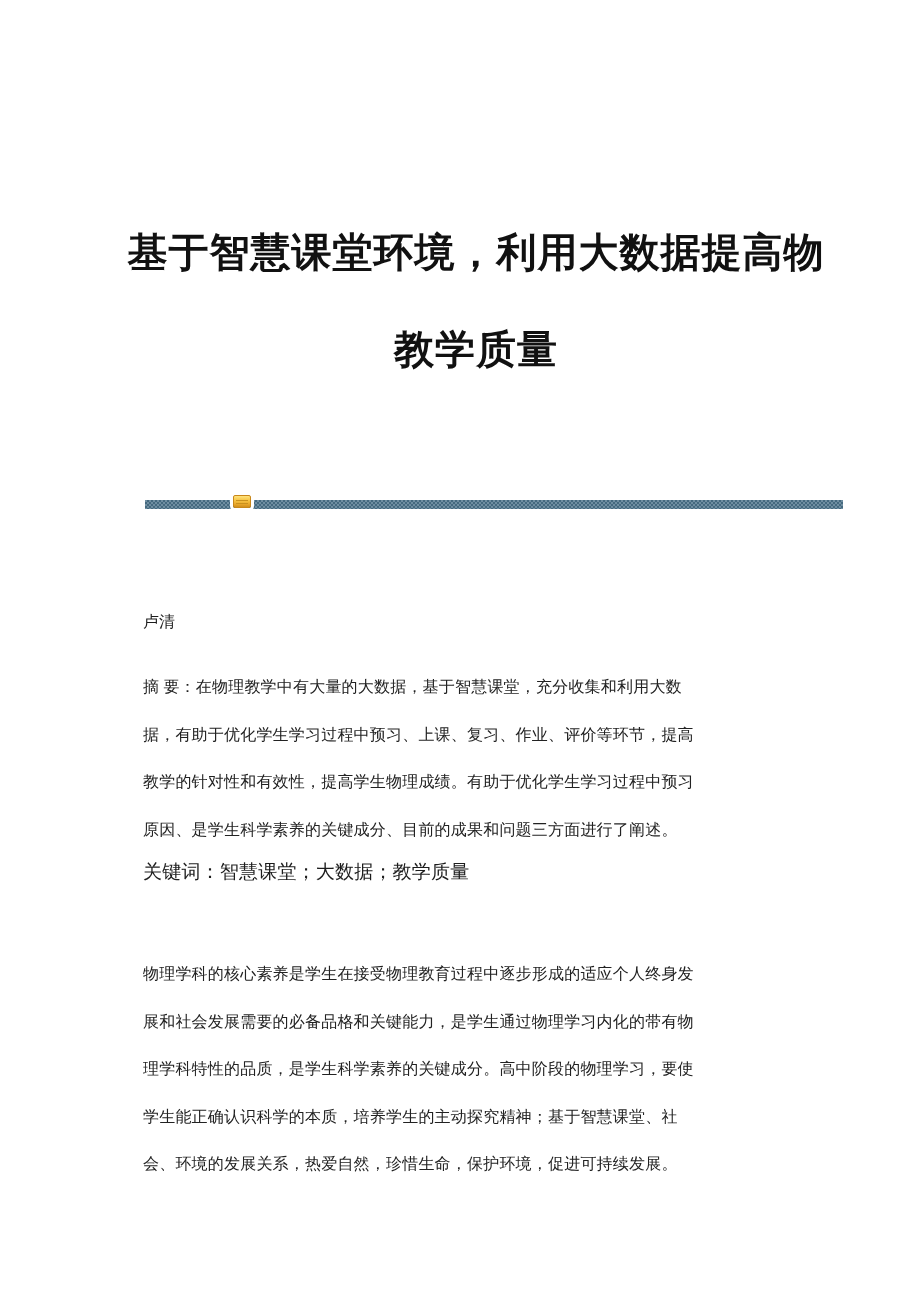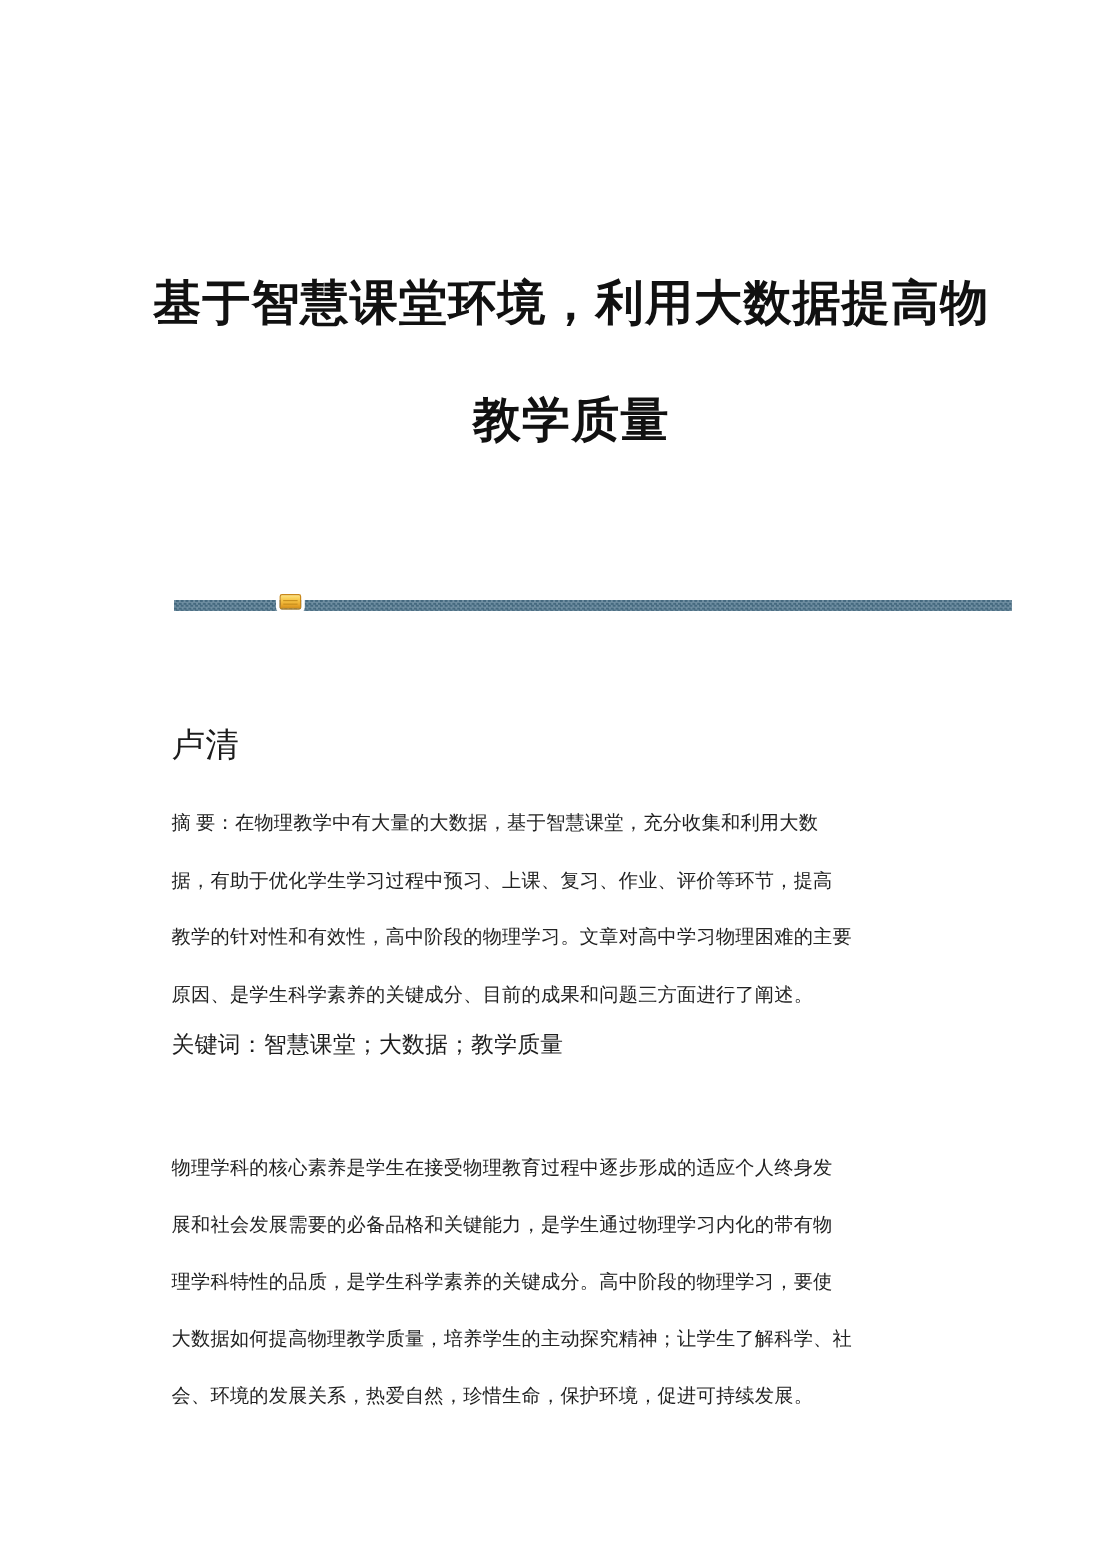--- a/index.html
+++ b/index.html
@@ -60,21 +60,21 @@
     right: 2px;
     top: 4px;
     height: 1px;
     background: #c9911f;
     box-shadow: 0 3px 0 #c9911f;
   }
   .author-line {
     position: absolute;
     left: 143px;
     top: 608px;
-    font-size: 28px;
+    font-size: 16px;
     line-height: 28px;
     white-space: nowrap;
   }
   .para {
     position: absolute;
     left: 143px;
     width: 660px;
     font-size: 16px;
     color: #222222;
   }
@@ -108,27 +108,27 @@
   </h1>
 
   <div class="divider"></div>
   <div class="divider-icon"></div>
 
   <div class="author-line">卢清</div>
 
   <div class="para abstract-para">
     <div class="text-line">摘 要：在物理教学中有大量的大数据，基于智慧课堂，充分收集和利用大数</div>
     <div class="text-line">据，有助于优化学生学习过程中预习、上课、复习、作业、评价等环节，提高</div>
-    <div class="text-line">教学的针对性和有效性，高中阶段的物理学习。文章对高中学习物理困难的主要</div>
+    <div class="text-line">教学的针对性和有效性，提高学生物理成绩。有助于优化学生学习过程中预习</div>
     <div class="text-line">原因、是学生科学素养的关键成分、目前的成果和问题三方面进行了阐述。</div>
   </div>
 
   <div class="keywords-line">关键词：智慧课堂；大数据；教学质量</div>
 
   <div class="para body-para">
     <div class="text-line">物理学科的核心素养是学生在接受物理教育过程中逐步形成的适应个人终身发</div>
     <div class="text-line">展和社会发展需要的必备品格和关键能力，是学生通过物理学习内化的带有物</div>
     <div class="text-line">理学科特性的品质，是学生科学素养的关键成分。高中阶段的物理学习，要使</div>
-    <div class="text-line">大数据如何提高物理教学质量，培养学生的主动探究精神；让学生了解科学、社</div>
+    <div class="text-line">学生能正确认识科学的本质，培养学生的主动探究精神；基于智慧课堂、社</div>
     <div class="text-line">会、环境的发展关系，热爱自然，珍惜生命，保护环境，促进可持续发展。</div>
   </div>
 
 </div>
 
 </body></html>

